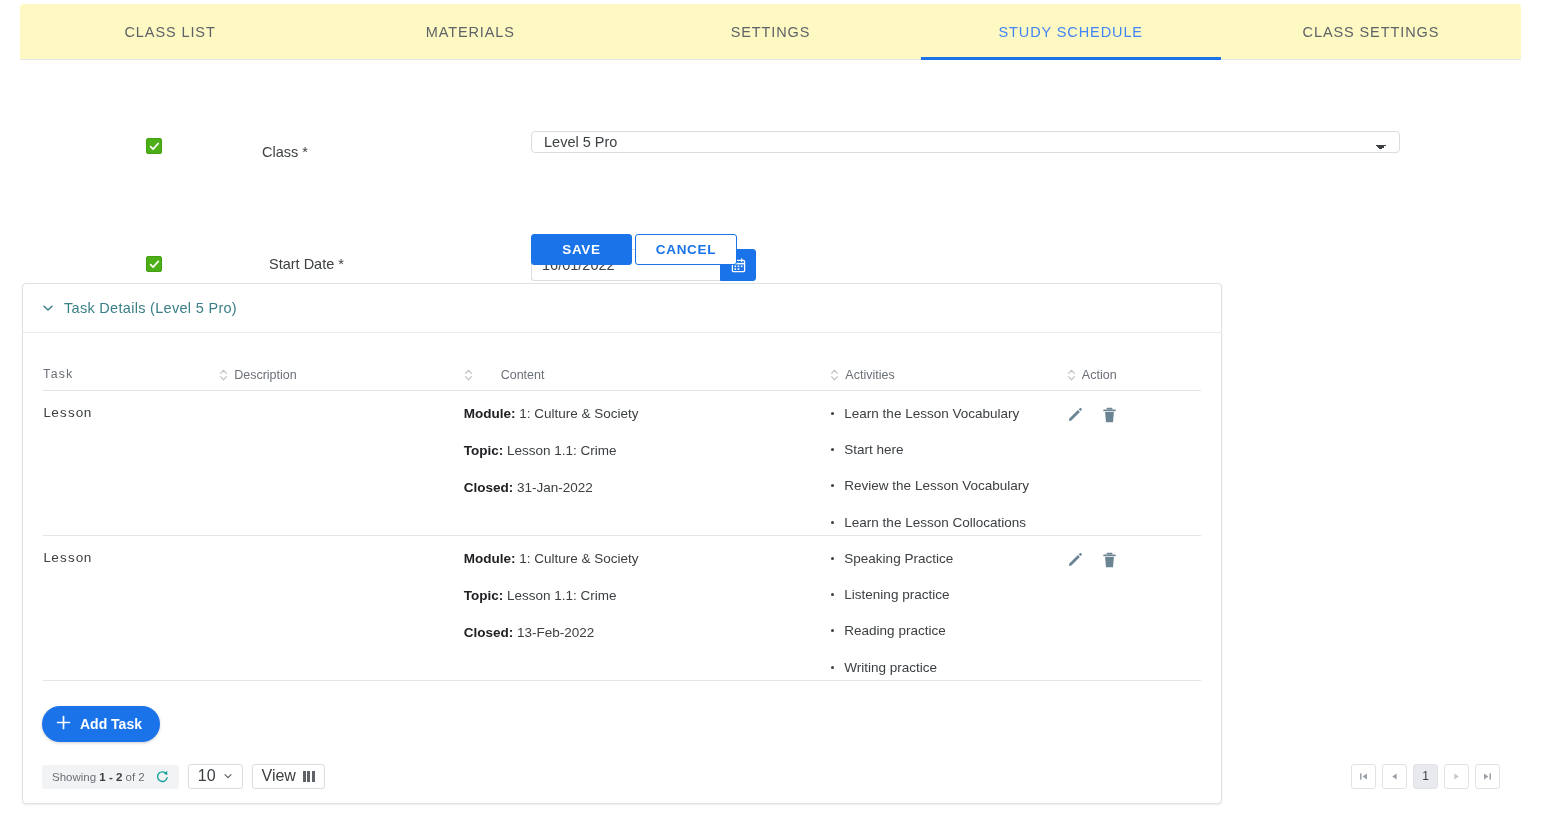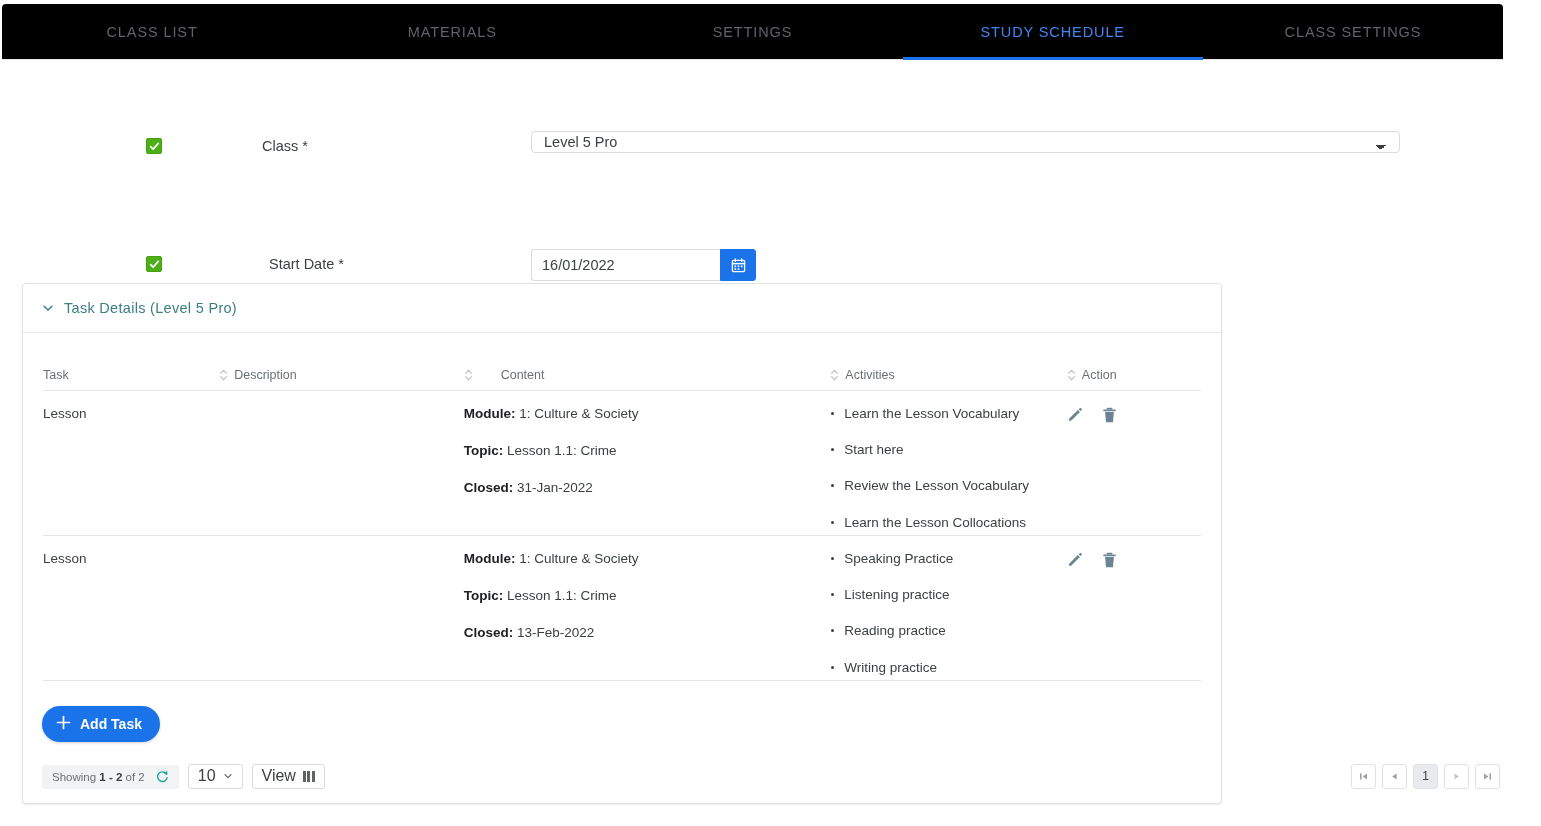--- a/index.html
+++ b/index.html
@@ -9,23 +9,23 @@
     background: #ffffff;
     font-family: "Liberation Sans", sans-serif;
     color: #3c4043;
     overflow: hidden;
   }
 
   .page { position: relative; width: 1541px; height: 826px; }
 
   
   .tabbar {
-    position: absolute; left: 2px; top: 4px;
+    position: absolute; left: 20px; top: 4px;
     width: 1501px; height: 56px;
-    background: #000000;
+    background: #fef9c3;
     border-radius: 4px 4px 0 0;
     display: flex; align-items: stretch;
     border-bottom: 1px solid #e3e5e8;
   }
   .tab {
     flex: 1 1 0;
     display: flex; align-items: center; justify-content: center;
     position: relative;
     font-size: 14.5px; letter-spacing: .9px;
     color: #5f6368;
@@ -128,21 +128,21 @@
     display: flex; align-items: flex-end;
     height: 58px;
     border-bottom: 1px solid #e3e5e8;
   }
   .th {
     font-size: 12.5px; color: #6b7077;
     display: flex; align-items: center; gap: 6px;
     padding-bottom: 8px;
   }
   .th .sorter { display: flex; flex-direction: column; gap: 1px; }
-  .c-task   { width: 222px; }
+  .c-task   { width: 222px; font-family: Liberation Mono, monospace; }
   .c-desc   { width: 308px; }
   .c-cont   { width: 462px; gap: 28px; }
   .c-act    { width: 298px; }
   .c-action { width: 169px; }
 
   .trow { display: flex; border-bottom: 1px solid #e3e5e8; padding-top: 15px; }
   .trow.last { border-bottom: 1px solid #e3e5e8; }
   .td { font-size: 13.5px; color: #3c4043; }
   .td.c-task { padding-top: 0; }
   .content-line { margin-bottom: 21px; font-size: 13.5px; line-height: 1.2; }
@@ -235,21 +235,21 @@
   </div>
 
   <div class="form">
 
     <div class="frow" style="top:0;">
       <div class="chk" style="top:78px;">
         <svg width="11" height="11" viewBox="0 0 11 11" aria-hidden="true">
           <path d="M1.6 5.6 L4.1 8.1 L9.3 2.4" fill="none" stroke="#ffffff" stroke-width="1.6" stroke-linecap="round" stroke-linejoin="round"></path>
         </svg>
       </div>
-      <div class="flabel" style="top:78px;">Class *</div>
+      <div class="flabel" style="top:84px;">Class *</div>
       <div class="fctl" style="top:71px;">
         <select class="cls">
           <option>Level 5 Pro</option>
         </select>
       </div>
     </div>
 
     <div class="frow" style="top:0;">
       <div class="chk" style="top:137px;">
         <svg width="11" height="11" viewBox="0 0 11 11" aria-hidden="true">
@@ -270,20 +270,28 @@
               <rect x="7.1" y="8" width="1.8" height="1.8" fill="#ffffff"></rect>
               <rect x="10.5" y="8" width="1.8" height="1.8" fill="#ffffff"></rect>
               <rect x="3.7" y="11" width="1.8" height="1.8" fill="#ffffff"></rect>
               <rect x="7.1" y="11" width="1.8" height="1.8" fill="#ffffff"></rect>
             </svg>
           </div>
         </div>
       </div>
     </div>
 
+    <div class="btnrow">
+      <div class="btn btn-save">
+        <span>SAVE</span>
+      </div>
+      <div class="btn btn-cancel">
+        <span>CANCEL</span>
+      </div>
+    </div>
   </div>
 
   <div class="card">
 
     <div class="card-head">
       <span class="chev">
         <svg width="14" height="14" viewBox="0 0 14 14" aria-hidden="true">
           <path d="M3 5.2 L7 9 L11 5.2" fill="none" stroke="#3a7f86" stroke-width="1.5" stroke-linecap="round" stroke-linejoin="round"></path>
         </svg>
       </span>

